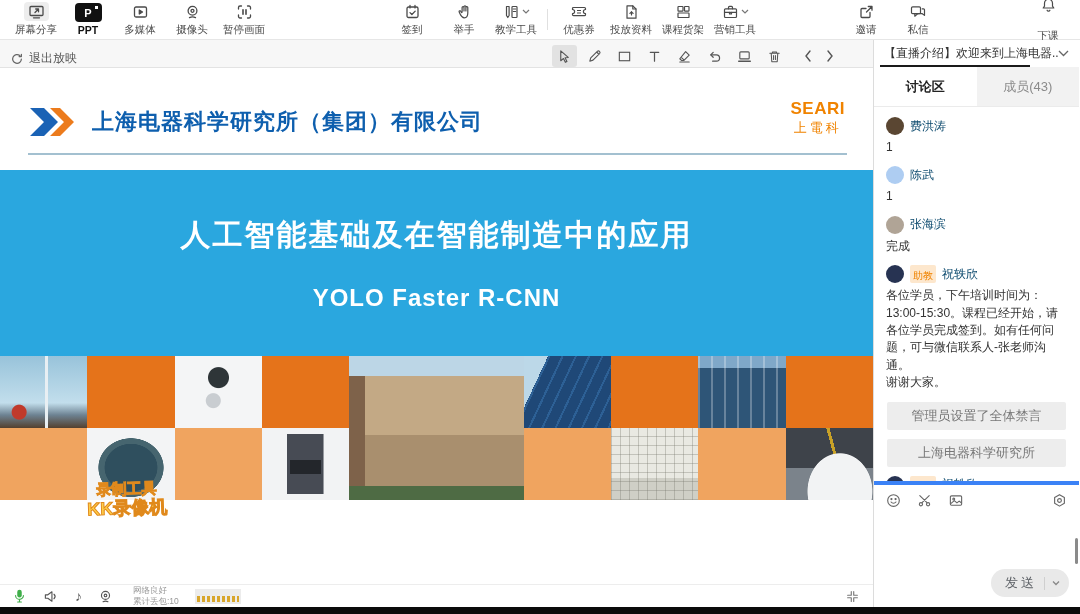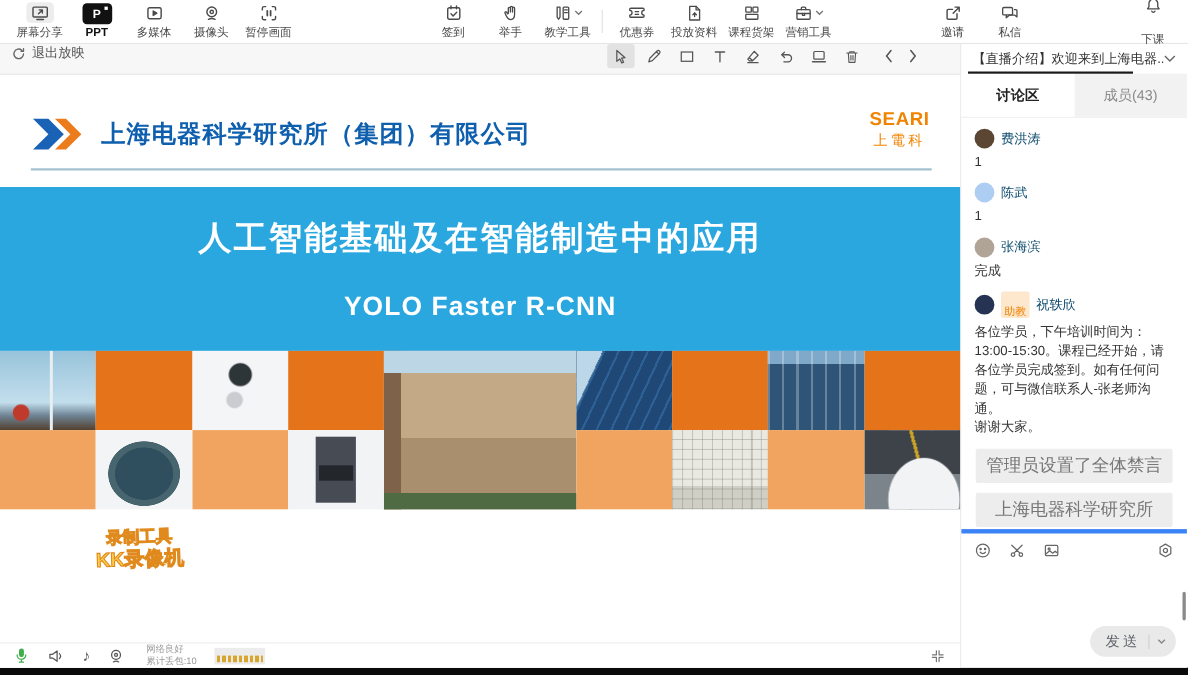--- a/index.html
+++ b/index.html
@@ -23,37 +23,37 @@
   .ppt-ic::after { content:""; position:absolute; top:3px; right:4px; width:3px; height:3px; background:#fff; }
   .tb-sep { width:1px; background:#e0e0e0; margin:9px 5px; }
   .endclass-gap { margin-left:78px;gap:16px; }
 
   
   .content { display:flex; height:567px; }
   .stage { width:874px; height:567px; background:#fff; border-right:1px solid #dcdcdc; position:relative; }
   .letterbox { height:7px; background:#0a0a0a; }
 
   
-  .subtoolbar { height:28px; background:#f7f7f7; border-bottom:1px solid #e3e3e3; position:relative; display:flex; align-items:flex-start; }
+  .subtoolbar { height:28px; background:#f7f7f7; border-bottom:1px solid #e3e3e3; position:relative; display:flex; align-items:flex-end; }
   .exit-btn { display:flex; align-items:center; gap:5px; margin-left:10px; font-size:12px; color:#555; cursor:pointer; }
   .draw-tools { position:absolute; left:552px; display:flex; align-items:center; gap:5px; }
   .dt { width:25px; height:22px; display:flex; align-items:center; justify-content:center; border-radius:3px; cursor:pointer; color:#555; }
   .dt.active { background:#e2e2e2; }
   .dt-nav { margin-left:14px; display:flex; gap:10px; }
 
   
   .slide { height:516px; position:relative; overflow:hidden; background:#fff; }
   .slide-head { height:102px; position:relative; display:flex; align-items:center; padding:6px 28px 0; }
   .company { margin-left:14px; font-size:22px; font-weight:bold; color:#0e5fae; letter-spacing:1px; }
   .head-underline { position:absolute; left:28px; right:26px; bottom:15px; height:2px; background:#a3c0d0; }
   .logo { margin-left:auto; text-align:center; padding-bottom:8px; }
   .logo-main { color:#f08300; font-weight:900; font-size:17px; letter-spacing:0.5px; }
   .logo-sub { color:#f08300; font-size:13px; font-weight:normal; letter-spacing:3px; }
 
-  .banner { height:149px; background:#2aa7df; color:#fff; display:flex; flex-direction:column; align-items:center; justify-content:center; gap:28px; }
+  .banner { height:186px; background:#2aa7df; color:#fff; display:flex; flex-direction:column; align-items:center; justify-content:center; gap:28px; }
   .banner-title { font-size:30px; font-weight:bold; letter-spacing:2px; }
   .banner-subtitle { font-size:24px; font-weight:bold; letter-spacing:1px; }
 
   .gallery { display:grid; grid-template-columns:repeat(10,1fr); grid-auto-rows:72px; height:144px; }
   .gc { position:relative; }
   .g-od { background:#e5731a; }
   .g-ol { background:#f0a45f; }
   .g-building { grid-column:span 2; grid-row:span 2; }
   .g-wind { background:
       radial-gradient(circle at 22% 78%, #c03a2b 0 7px, rgba(0,0,0,0) 8px),
@@ -113,23 +113,23 @@
   .tabs { display:flex; height:40px; border-bottom:1px solid #ebebeb; flex:none; }
   .tab { flex:1; display:flex; align-items:center; justify-content:center; font-size:13px; cursor:pointer; }
   .tab.active { font-weight:bold; color:#222; background:#fff; }
   .tab.inactive { background:#f2f2f2; color:#8a8a8a; }
 
   .chat-list { flex:1; overflow:hidden; padding:10px 12px 0; }
   .msg { margin-bottom:10px; }
   .msg-head { display:flex; align-items:center; gap:6px; }
   .avatar { width:18px; height:18px; border-radius:50%; flex:none; background:#ccc; }
   .uname { font-size:12px; color:#0c4a6e; }
-  .badge { font-size:10px; color:#f08300; background:#fde7cd; padding:12px 3px; border-radius:2px; height:18px; line-height:14px; flex:none; }
+  .badge { font-size:10px; color:#f08300; background:#fde7cd; padding:4px 3px; border-radius:2px; height:18px; line-height:14px; flex:none; }
   .msg-text { font-size:12px; color:#333; margin-top:4px; line-height:1.45; white-space:pre-wrap; }
-  .sysmsg { background:#ededed; color:#777; font-size:16px; text-align:center; padding:5px 4px; border-radius:2px; margin:8px 1px 9px; }
+  .sysmsg { background:#ededed; color:#777; font-size:13px; text-align:center; padding:5px 4px; border-radius:2px; margin:8px 1px 9px; }
 
   .chat-input { border-top:4px solid #3b82f6; height:126px; position:relative; padding:8px 12px; flex:none; }
   .ci-icons { display:flex; gap:16px; align-items:center; color:#666; }
   .ci-right { margin-left:auto; }
   .ci-btn { cursor:pointer; display:flex; align-items:center; }
   .send-row { position:absolute; right:10px; bottom:10px; }
   .send-pill { display:flex; align-items:center; gap:7px; background:#e9e9e9; border-radius:14px; padding:5px 9px 5px 14px; cursor:pointer; }
   .send-label { font-size:13px; color:#5f6368; letter-spacing:3px; }
   .send-div { width:1px; height:13px; background:#cfcfcf; }
   .scroll-thumb { position:absolute; right:1px; top:498px; width:3px; height:26px; background:#8a8a8a; border-radius:2px; }

